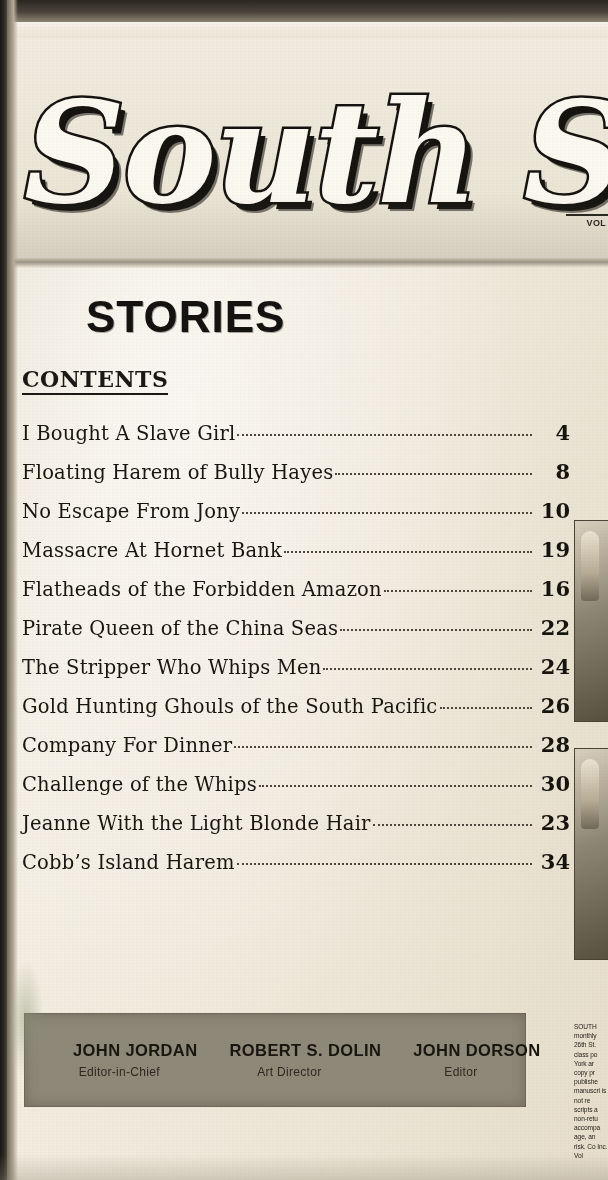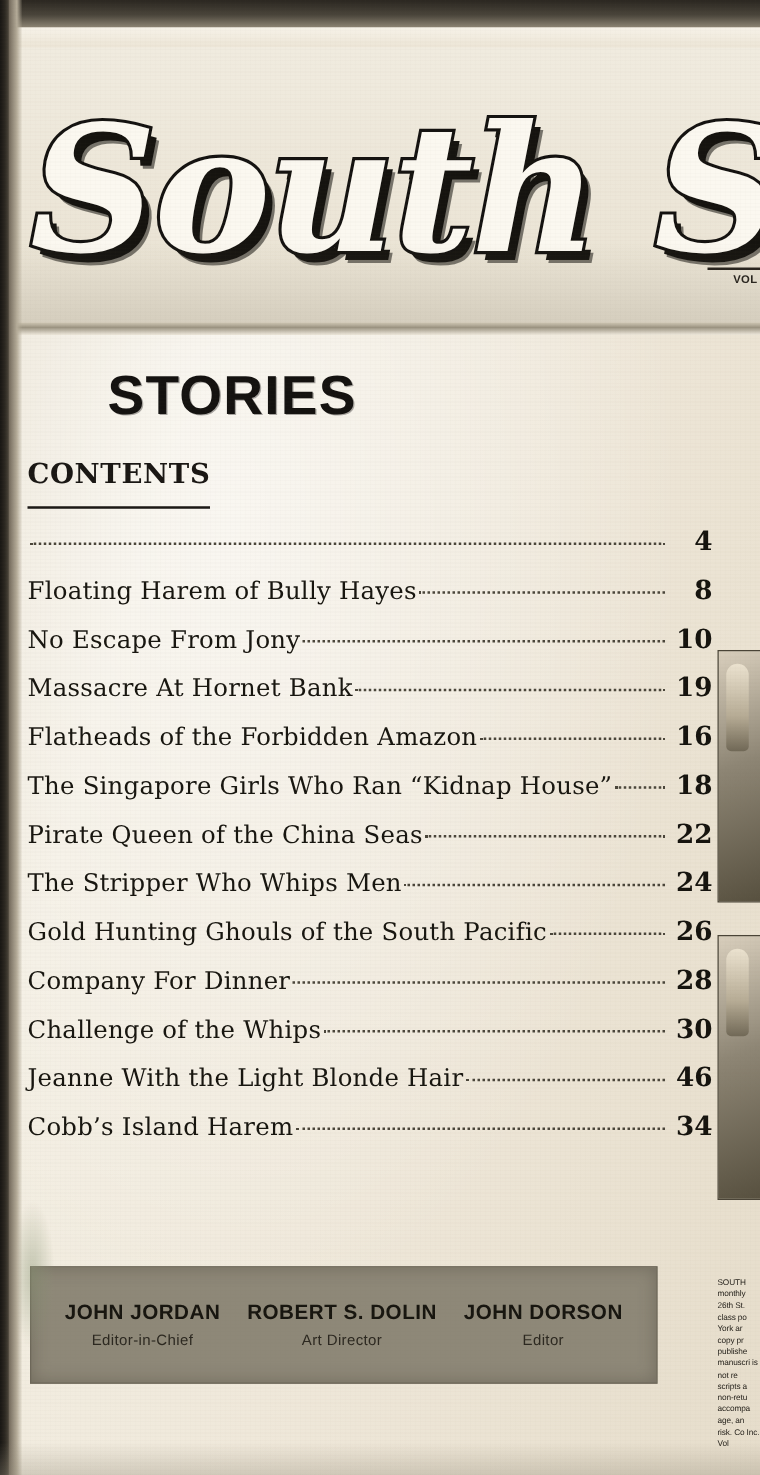--- a/index.html
+++ b/index.html
@@ -151,21 +151,21 @@
   .contents-label {
     position: absolute;
     left: 4px;
     top: 98px;
     font-family: "DejaVu Serif", serif;
     font-weight: bold;
     font-size: 22px;
     letter-spacing: 0.5px;
     color: #1a1714;
     border-bottom: 2px solid #1a1714;
-    padding-bottom: 13px;
+    padding-bottom: 1px;
   }
 
   .toc {
     position: absolute;
     left: 4px;
     top: 152px;
     width: 548px;
   }
   .toc-row {
     display: flex;
@@ -218,20 +218,21 @@
     box-sizing: border-box;
   }
   .staff-person { text-align: center; }
   .staff-name {
     font-family: "Liberation Sans", sans-serif;
     font-weight: bold;
     font-size: 16.5px;
     letter-spacing: 0.4px;
     color: #17150f;
     white-space: nowrap;
+    margin-left: 32px;
   }
   .staff-role {
     font-family: "Liberation Sans", sans-serif;
     font-size: 12px;
     letter-spacing: 0.3px;
     color: #2c2820;
     margin-top: 5px;
     white-space: nowrap;
   }
 
@@ -308,20 +309,21 @@
   </div>
   <div class="mast-divider"></div>
 
   <div class="content">
     <div class="stories-head">STORIES</div>
     <div class="contents-label">CONTENTS</div>
 
     <div class="toc">
 
       <div class="toc-row">
+        <span class="toc-title">I Bought A Slave Girl</span>
         <span class="toc-dots"></span>
         <span class="toc-page">4</span>
       </div>
 
       <div class="toc-row">
         <span class="toc-title">Floating Harem of Bully Hayes</span>
         <span class="toc-dots"></span>
         <span class="toc-page">8</span>
       </div>
 
@@ -336,25 +338,20 @@
         <span class="toc-dots"></span>
         <span class="toc-page">19</span>
       </div>
 
       <div class="toc-row">
         <span class="toc-title">Flatheads of the Forbidden Amazon</span>
         <span class="toc-dots"></span>
         <span class="toc-page">16</span>
       </div>
 
-      <div class="toc-row">
-        <span class="toc-title">The Singapore Girls Who Ran “Kidnap House”</span>
-        <span class="toc-dots"></span>
-        <span class="toc-page">18</span>
-      </div>
 
       <div class="toc-row">
         <span class="toc-title">Pirate Queen of the China Seas</span>
         <span class="toc-dots"></span>
         <span class="toc-page">22</span>
       </div>
 
       <div class="toc-row">
         <span class="toc-title">The Stripper Who Whips Men</span>
         <span class="toc-dots"></span>
@@ -375,21 +372,21 @@
 
       <div class="toc-row">
         <span class="toc-title">Challenge of the Whips</span>
         <span class="toc-dots"></span>
         <span class="toc-page">30</span>
       </div>
 
       <div class="toc-row">
         <span class="toc-title">Jeanne With the Light  Blonde Hair</span>
         <span class="toc-dots"></span>
-        <span class="toc-page">46</span>
+        <span class="toc-page">23</span>
       </div>
 
       <div class="toc-row">
         <span class="toc-title">Cobb’s Island Harem</span>
         <span class="toc-dots"></span>
         <span class="toc-page">34</span>
       </div>
 
     </div>
 

